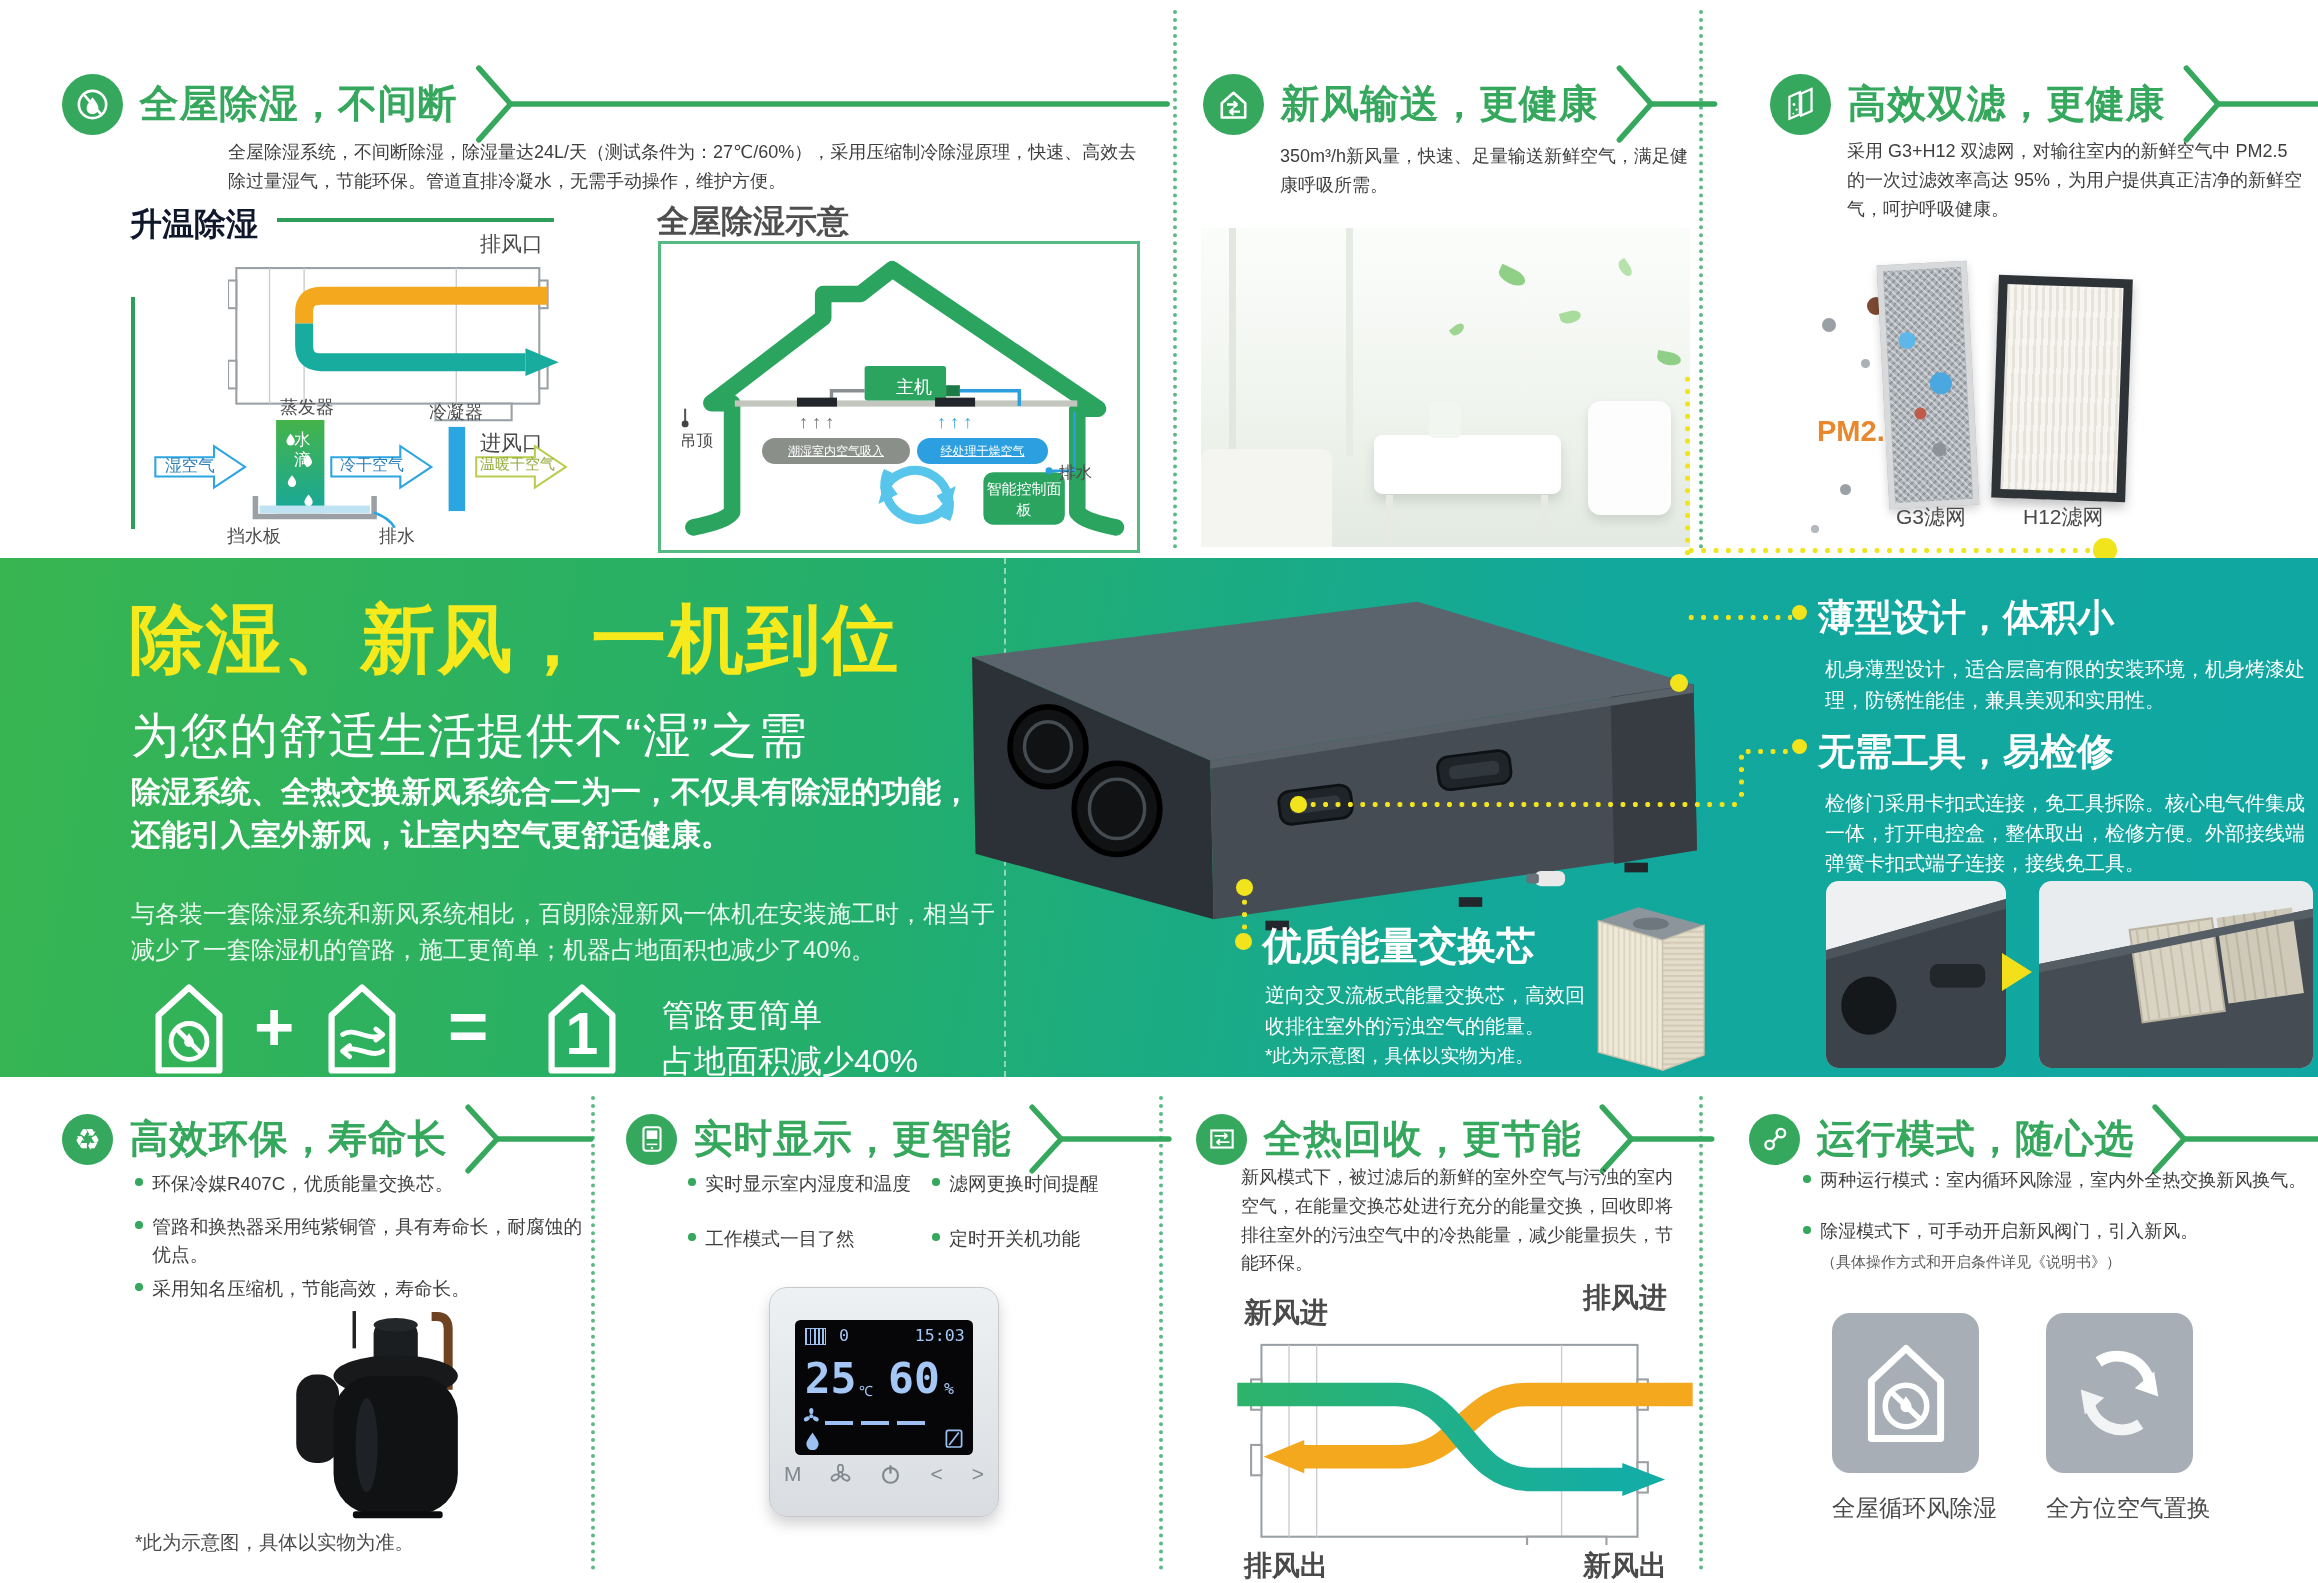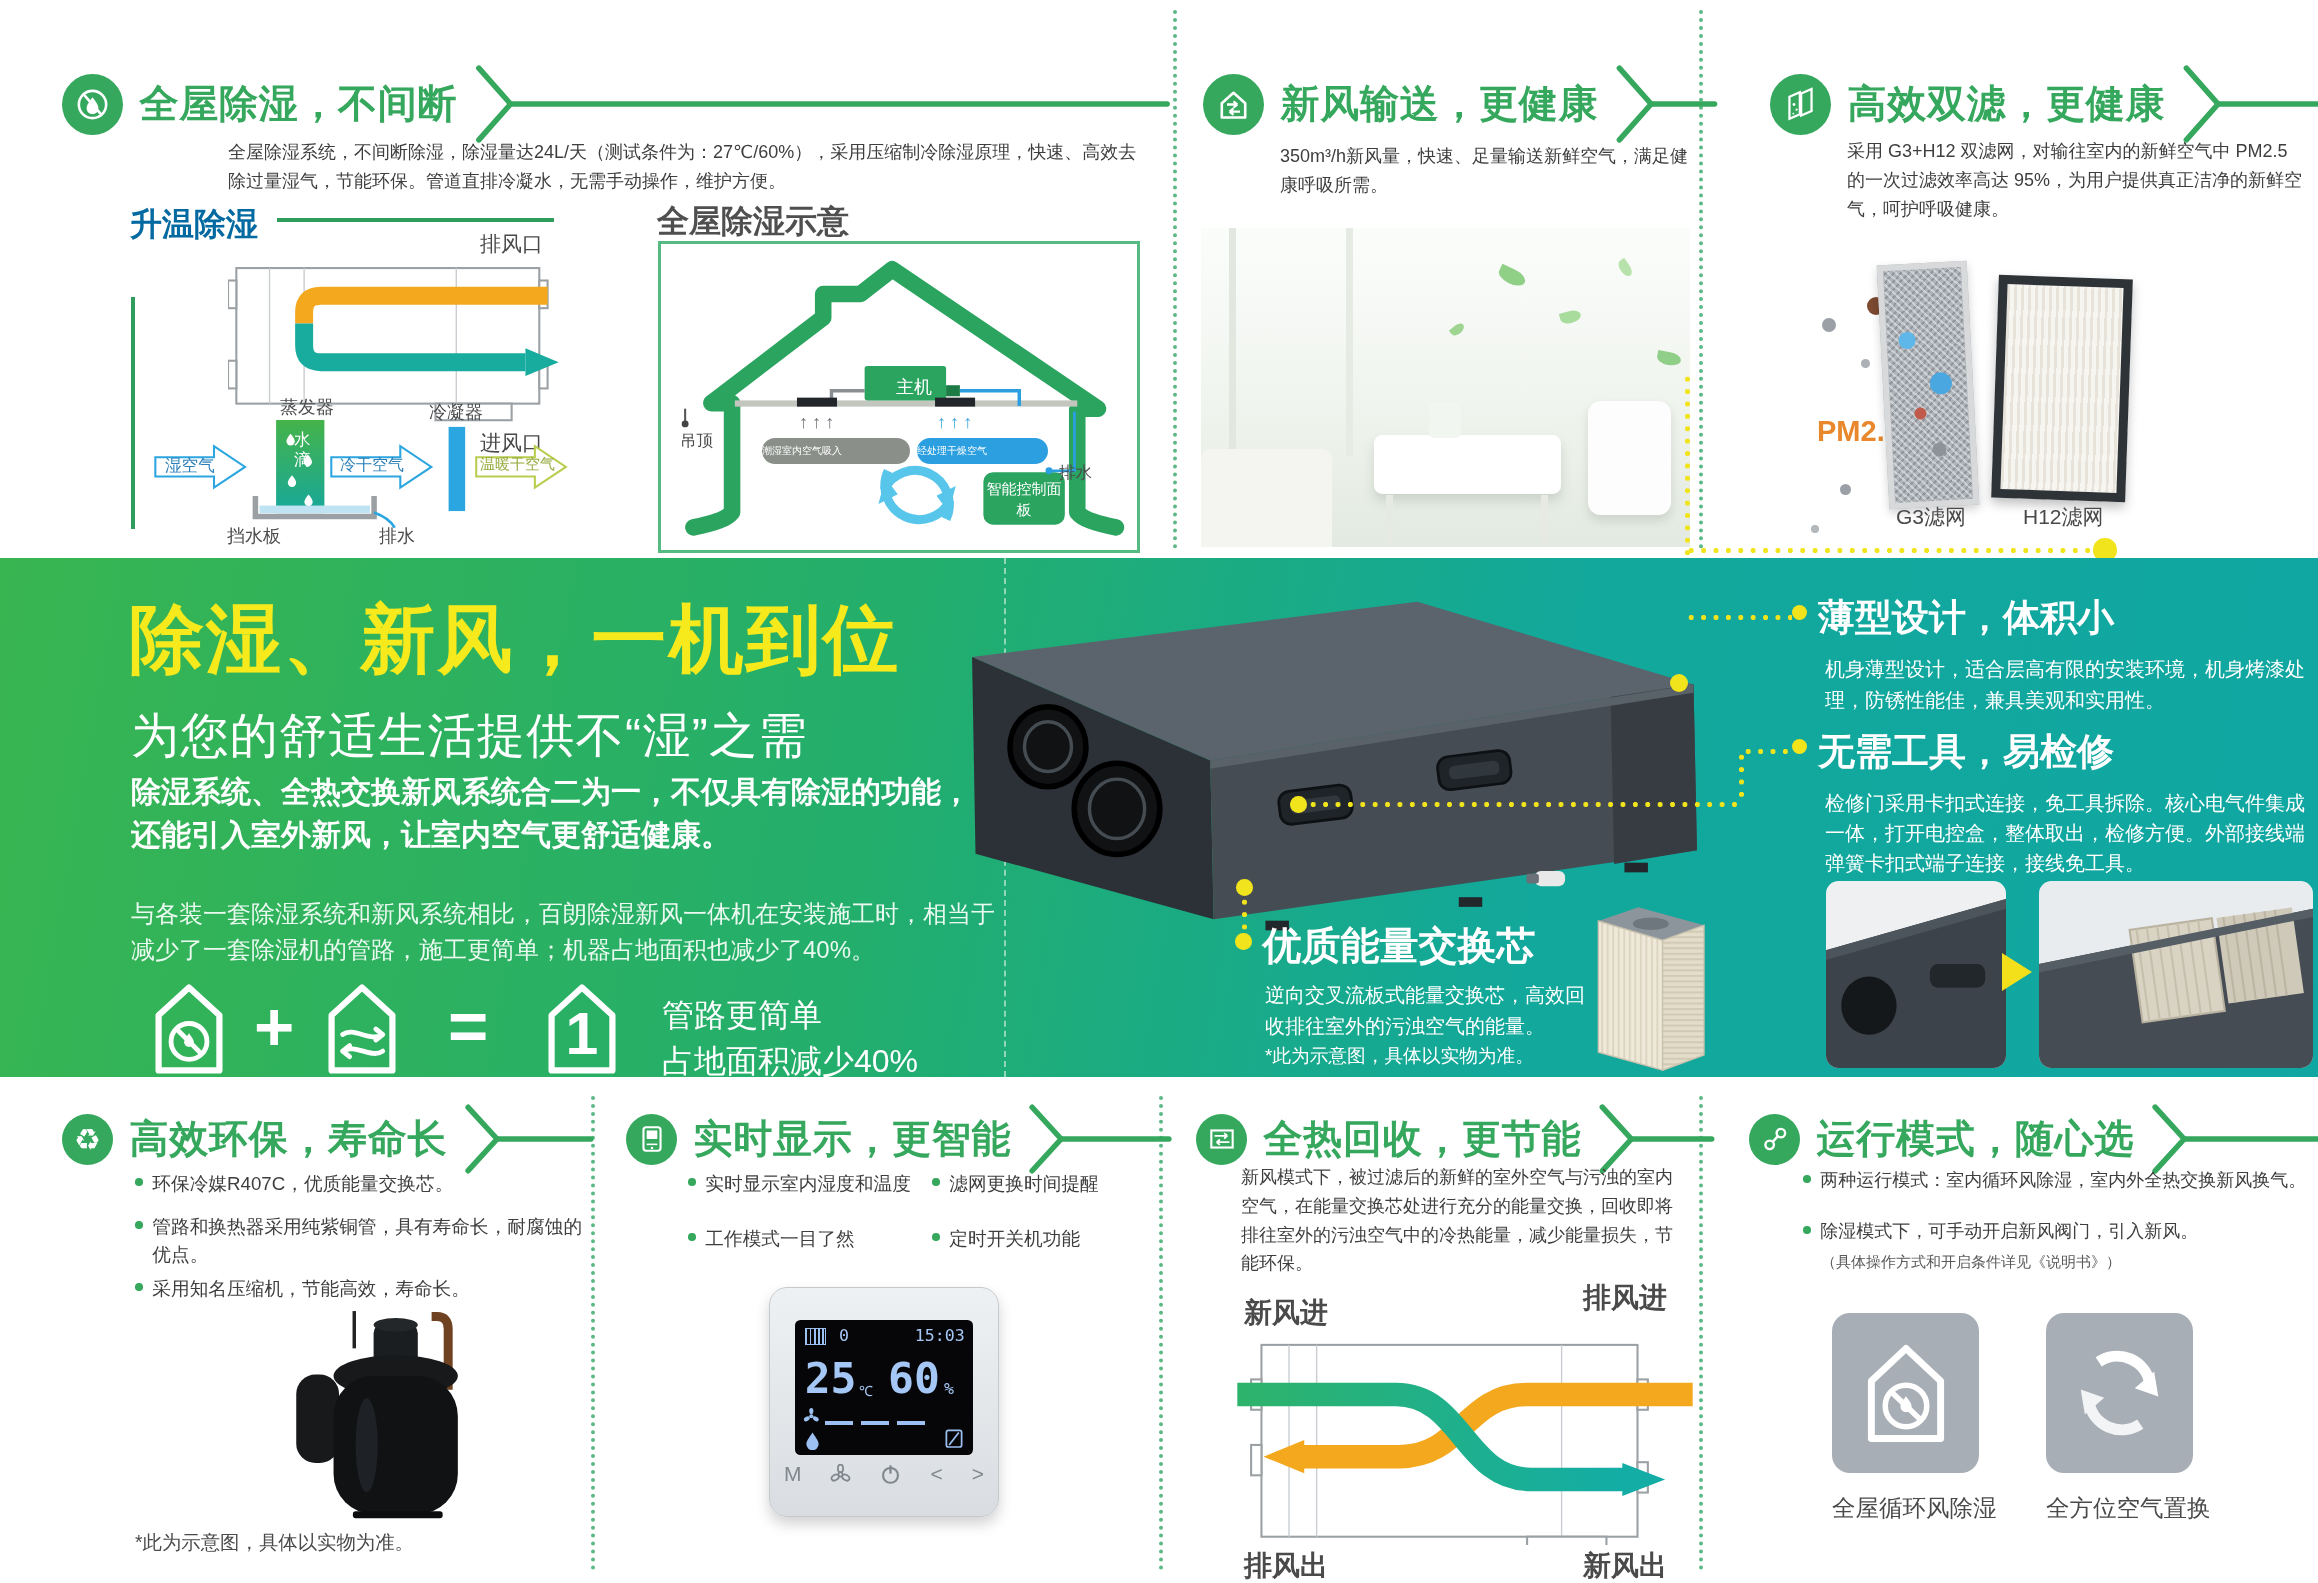--- a/index.html
+++ b/index.html
@@ -26,21 +26,21 @@
   .fold{position:absolute;width:0;border-left:2.8px dashed rgba(255,255,255,.5);}
   .yd{position:absolute;background:#f2e41c;border-radius:50%;}
   .ylh{position:absolute;height:4.8px;background-image:radial-gradient(circle,#f2e41c 2.4px,rgba(0,0,0,0) 2.8px);
        background-size:12.4px 4.8px;background-repeat:repeat-x;}
   .ylv{position:absolute;width:4.8px;background-image:radial-gradient(circle,#f2e41c 2.4px,rgba(0,0,0,0) 2.8px);
        background-size:4.8px 12.4px;background-repeat:repeat-y;}
   .crow{position:absolute;display:flex;gap:11px;align-items:flex-start;}
   .cdot{width:15px;height:15px;border-radius:50%;background:#f2e41c;flex:none;margin-top:12.4px;}
   .ctit{font-size:37px;font-weight:bold;color:#ffffff;white-space:nowrap;text-align:right;}
   .cbody{position:absolute;font-size:20px;color:#ffffff;line-height:1.55;}
-  .pill{position:absolute;border-radius:13px;color:#fff;font-size:10px;white-space:nowrap;}
+  .pill{position:absolute;border-radius:13px;color:#fff;font-size:12px;text-align:center;white-space:nowrap;text-decoration:underline;}
   .tile{position:absolute;width:147px;height:160px;border-radius:18px;background:#a7aeb5;
         display:flex;align-items:center;justify-content:center;}
   .tlab{position:absolute;font-size:23.5px;color:#4a4a4a;text-align:center;white-space:nowrap;}
   .lcd{font-family:"DejaVu Sans Mono","Liberation Mono",monospace;color:#a5c7f5;}
   .note{position:absolute;font-size:19.4px;color:#4a4a4a;}
 </style>
 </head>
 <body>
 
 <div class="page">
@@ -60,21 +60,21 @@
         </svg>
     </div>
     <div class="htit big">全屋除湿，不间断</div>
     <svg class="chev" width="698" height="80" viewBox="0 0 1010 116">
         <path d="M6 6 L52 58 L6 110"></path>
         <path d="M52 58 H1004"></path>
       </svg>
   </div>
   <div class="btxt" style="left:228px;top:138px;width:919px">全屋除湿系统，不间断除湿，除湿量达24L/天（测试条件为：27℃/60%），采用压缩制冷除湿原理，快速、高效去除过量湿气，节能环保。管道直排冷凝水，无需手动操作，维护方便。</div>
 
-  <div class="abs" style="left:130px;top:203px;font-size:32px;font-weight:bold;color:#0369a1">升温除湿</div>
+  <div class="abs" style="left:130px;top:203px;font-size:32px;font-weight:bold;color:#0f172a">升温除湿</div>
   <div class="gline" style="left:277px;top:218px;width:277px"></div>
   <div class="abs" style="left:131px;top:297px;width:3.5px;height:232px;background:#2f9e5c"></div>
 
   <svg class="abs" style="left:228px;top:257px" width="339" height="166" viewBox="0 0 490 240">
     <rect x="12" y="16" width="438" height="196" fill="#fff" stroke="#9aa0a4" stroke-width="3"></rect>
     <line x1="60" y1="16" x2="60" y2="212" stroke="#c9cdd1" stroke-width="2"></line>
     <line x1="110" y1="16" x2="110" y2="212" stroke="#c9cdd1" stroke-width="2"></line>
     <line x1="330" y1="16" x2="330" y2="212" stroke="#c9cdd1" stroke-width="2"></line>
     <rect x="0" y="34" width="12" height="40" fill="#fff" stroke="#9aa0a4" stroke-width="3"></rect>
     <rect x="0" y="150" width="12" height="40" fill="#fff" stroke="#9aa0a4" stroke-width="3"></rect>

